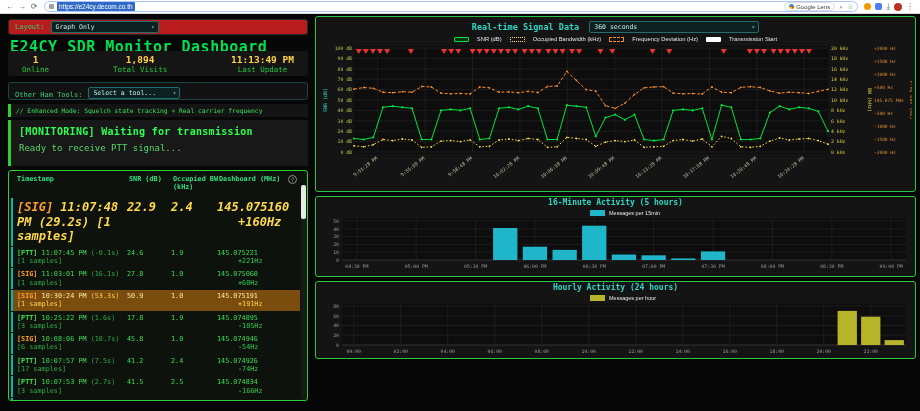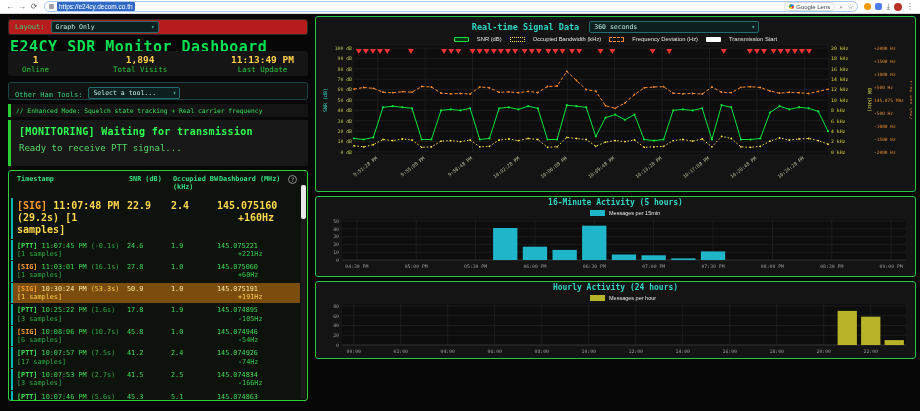--- a/index.html
+++ b/index.html
@@ -63,21 +63,21 @@
   .helpic { position:absolute; right:10px; top:4px; width:9px; height:9px; border:1px solid #8a8a8a;
             border-radius:50%; color:#aaa; font-size:6px; text-align:center; line-height:8px; }
   .tbody { position:absolute; top:26px; left:0; right:7px; bottom:0; overflow:hidden; }
   .trow { display:grid; grid-template-columns:110px 44px 46px 1fr; padding:2px 0 2px 4px;
           margin:1px 0 1px 2px; font-size:6.8px; line-height:1.22; color:#3fdc52;
           border-left:2px solid #00b8b8; }
   .tag-sig { color:#ff9e2c; font-weight:bold; }
   .tag-ptt { color:#3fdc52; font-weight:bold; }
   .meta { color:#2fae44; }
   .off { color:#35c94a;margin-left:21px; }
-  .trow.latest { color:#ffd84d; font-size:10px; font-weight:bold; }
+  .trow.latest { color:#ffd84d; font-size:12px; font-weight:bold;font-style:italic; }
   .trow.latest .meta, .trow.latest .off { color:#ffd84d; }
   .trow.highlight { background:#7a4d0e; color:#ffec9e; }
   .trow.highlight .meta, .trow.highlight .off { color:#ffd24a; }
   .sbtrack { position:absolute; right:1px; top:14px; bottom:1px; width:5px; background:#1a1a1a; }
   .sbthumb { position:absolute; top:0; left:0; width:5px; height:34px; background:#e8e8e8; border-radius:2px; }
 
   
   .panel { position:absolute; background:#141414; border:1px solid #27c840; border-radius:3px; overflow:hidden; }
   .p-main { left:315px; top:16px; width:601px; height:176px; }
   .p-15   { left:315px; top:196px; width:601px; height:81px; }

